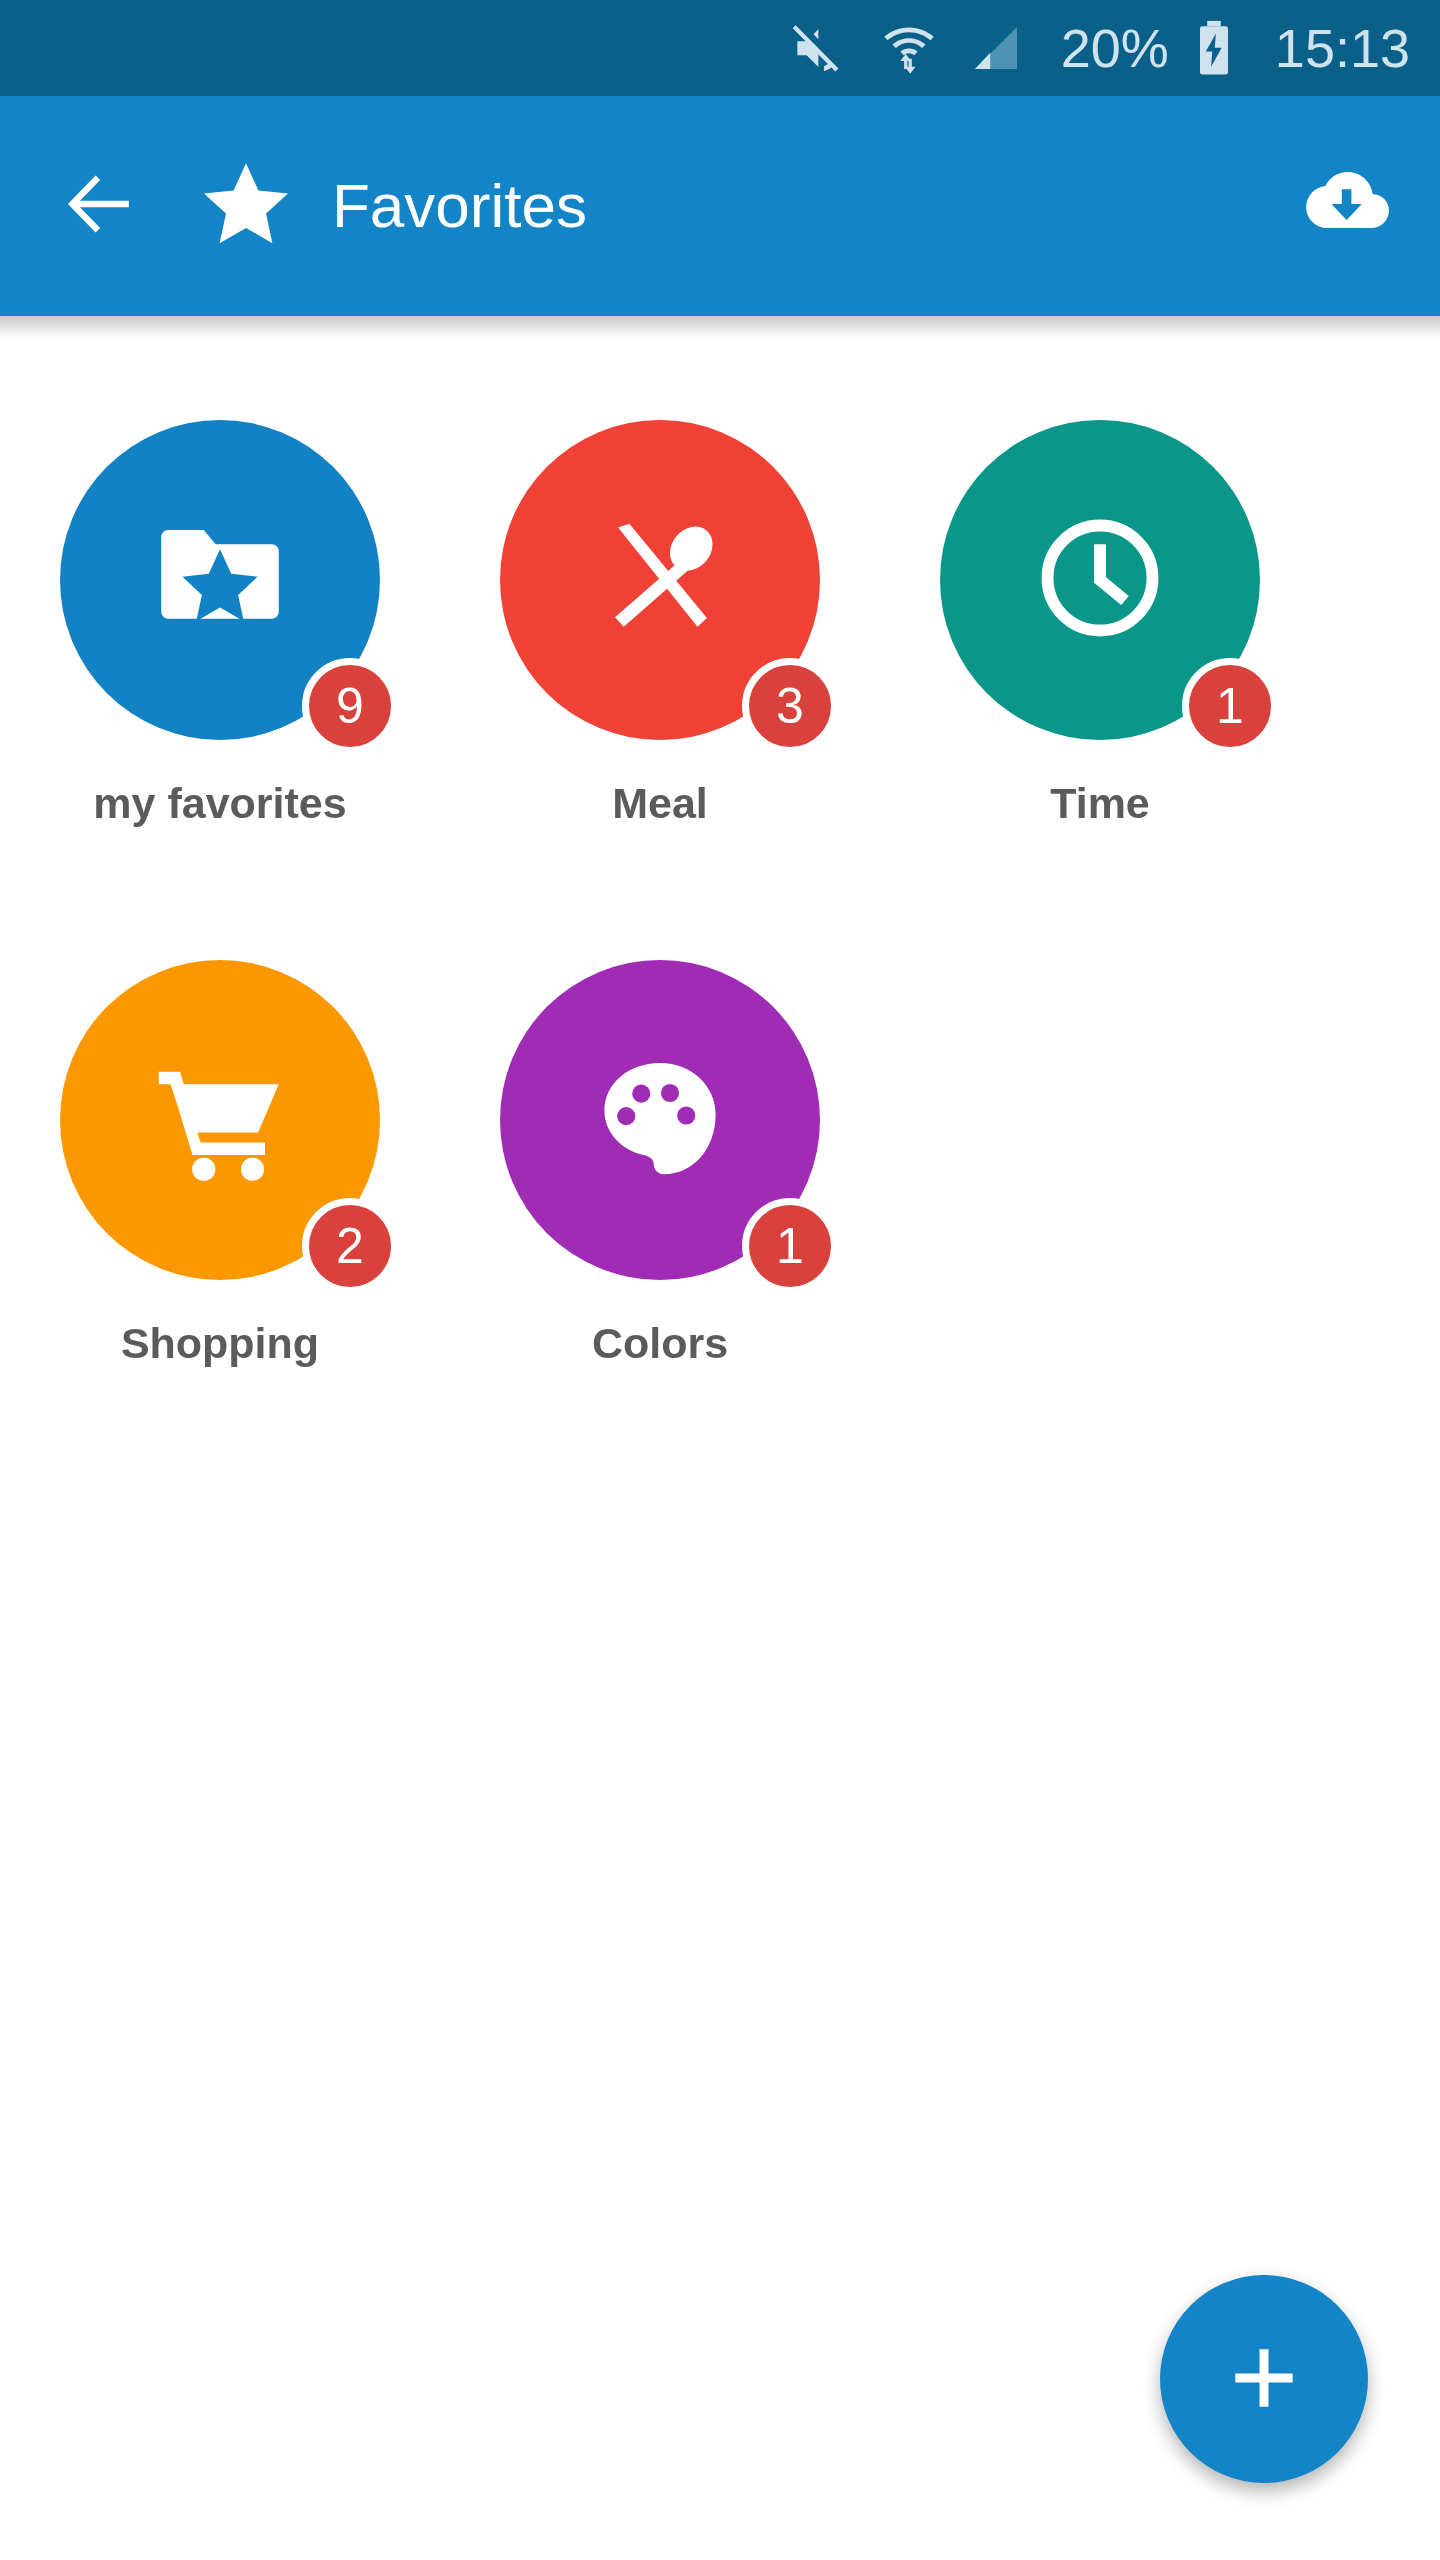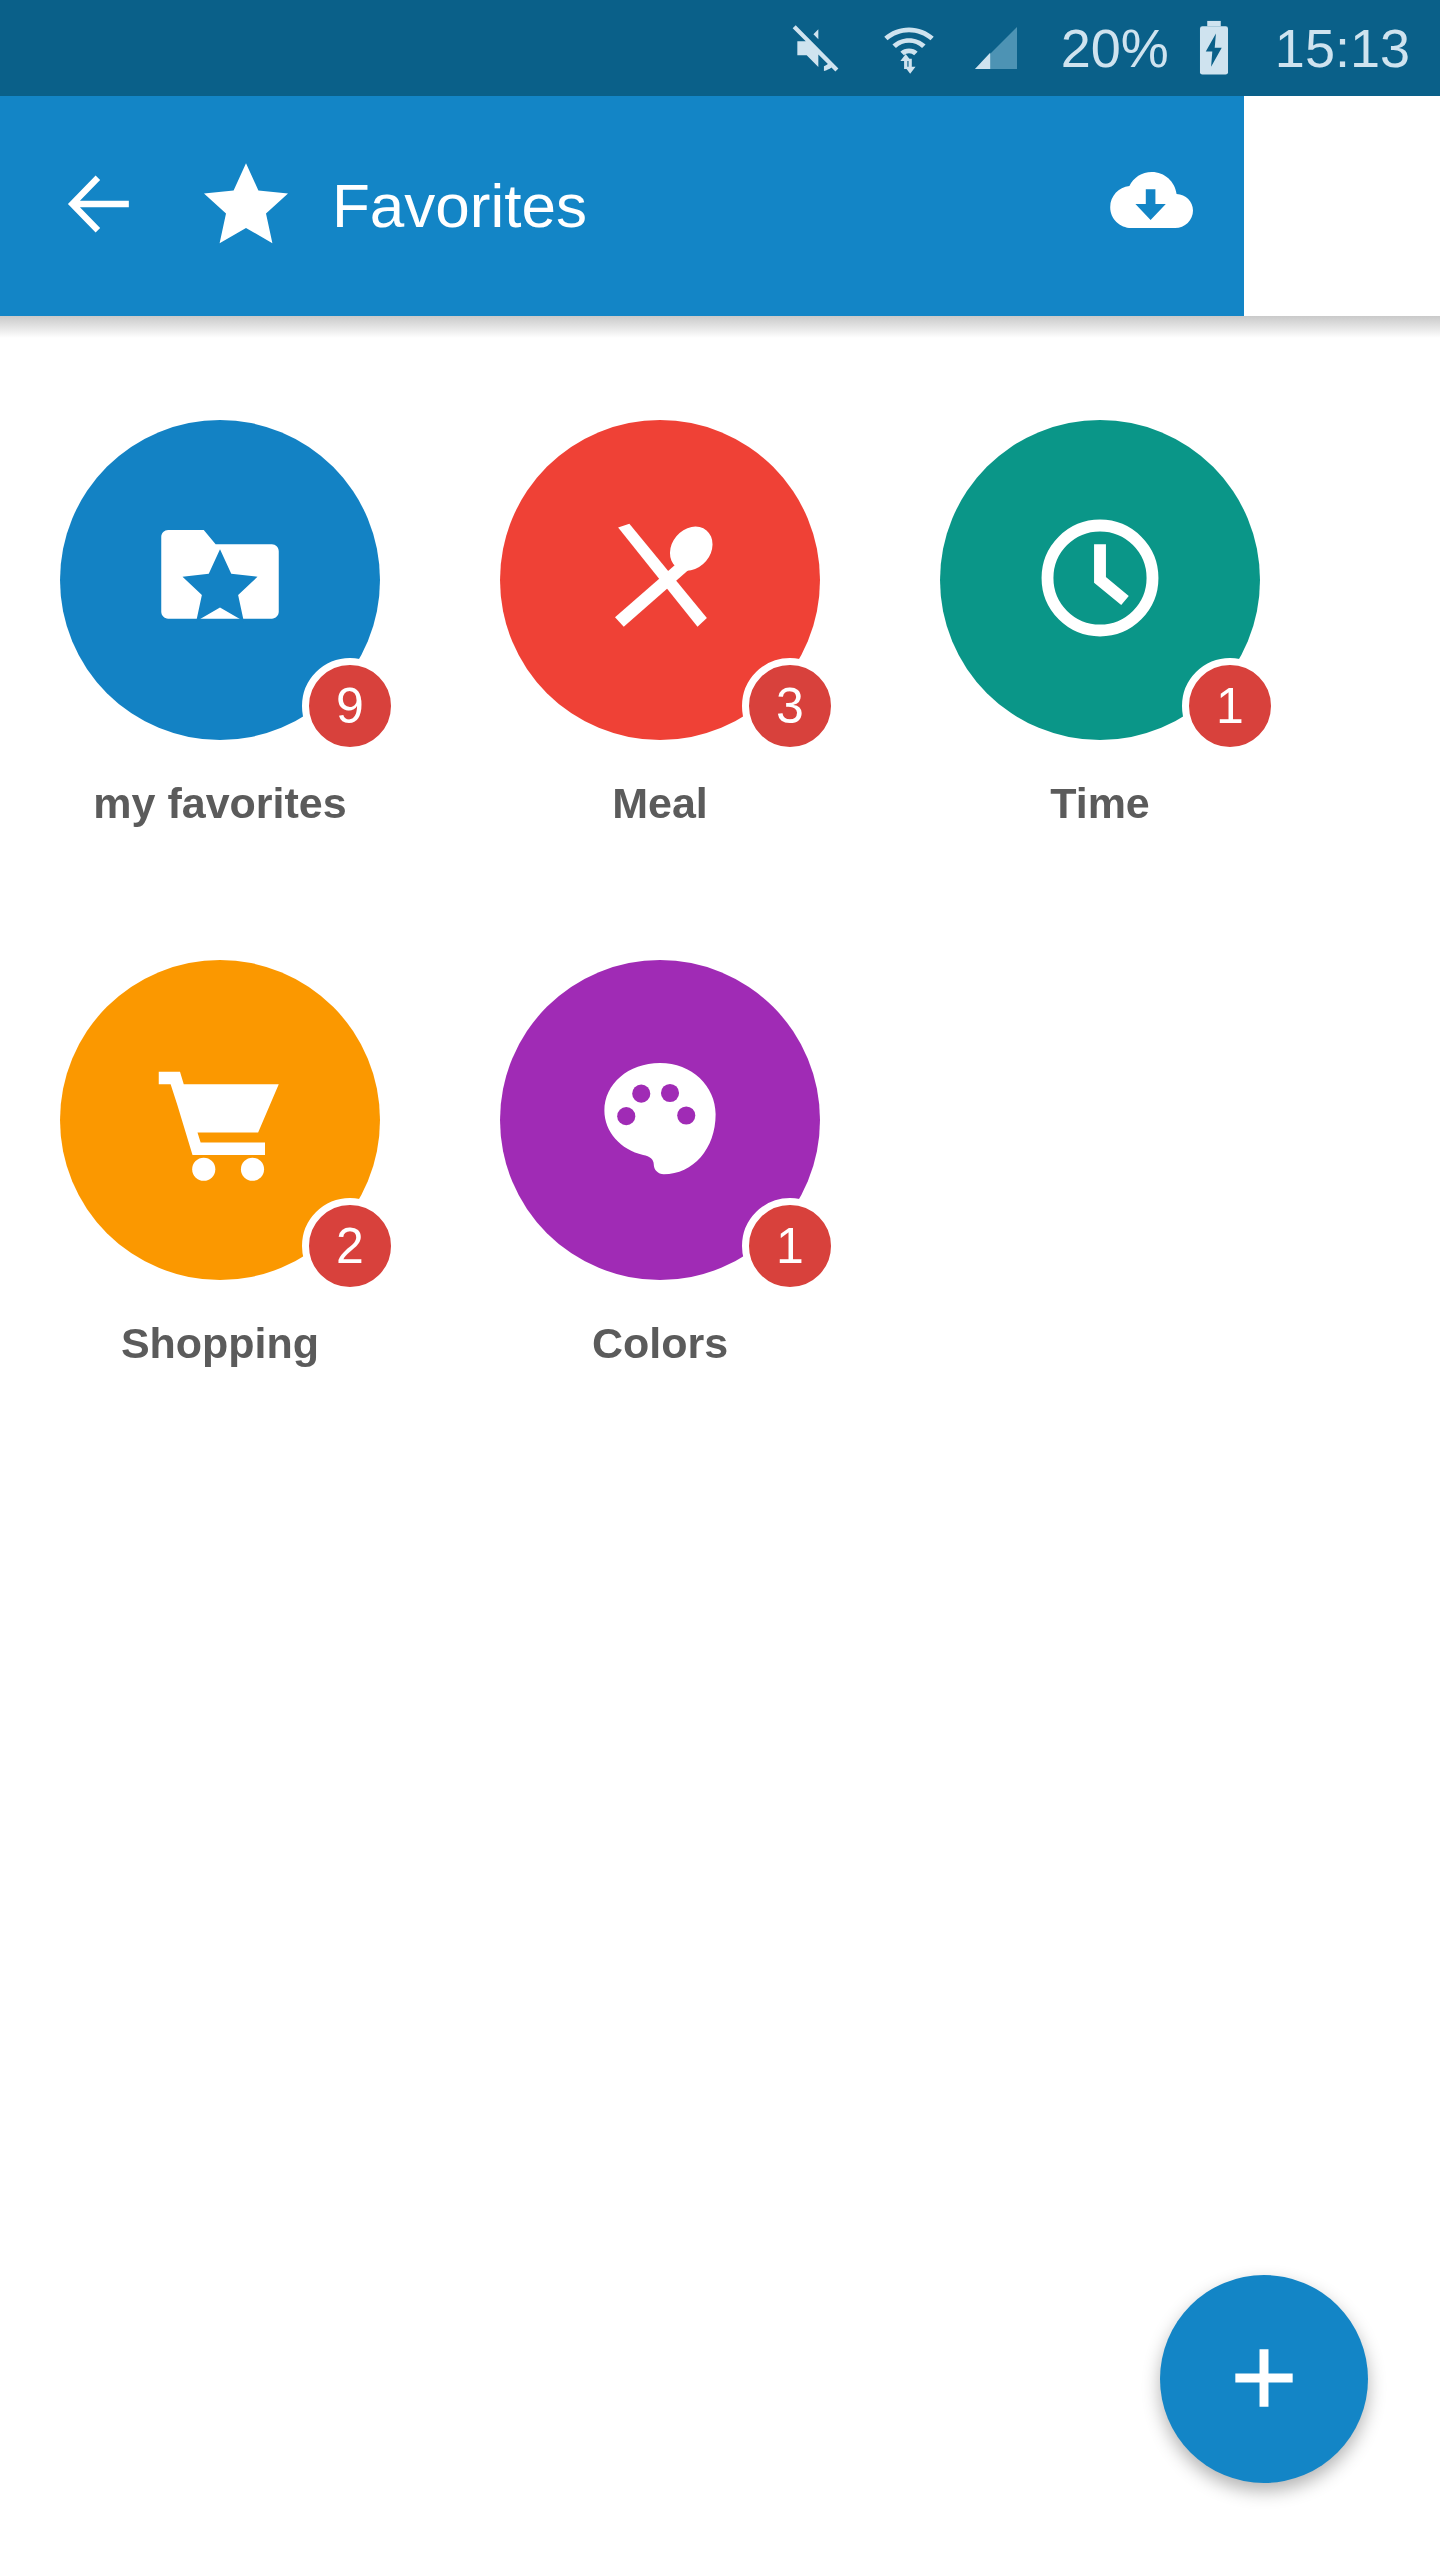--- a/index.html
+++ b/index.html
@@ -47,21 +47,21 @@
     line-height: 1;
     font-family: "Liberation Sans", sans-serif;
   }
   .status-battery-pct { margin-left: 22px; margin-right: 8px; }
   .status-clock { margin-left: 24px; margin-right: 4px; }
 
   
   .app-bar {
     position: absolute;
     top: 96px; left: 0;
-    width: 1244px;
+    width: 1440px;
     height: 220px;
     background: #1385c6;
     display: flex;
     align-items: center;
     box-sizing: border-box;
     padding: 0 40px 0 56px;
   }
   .appbar-back {
     width: 86px;
     height: 86px;

